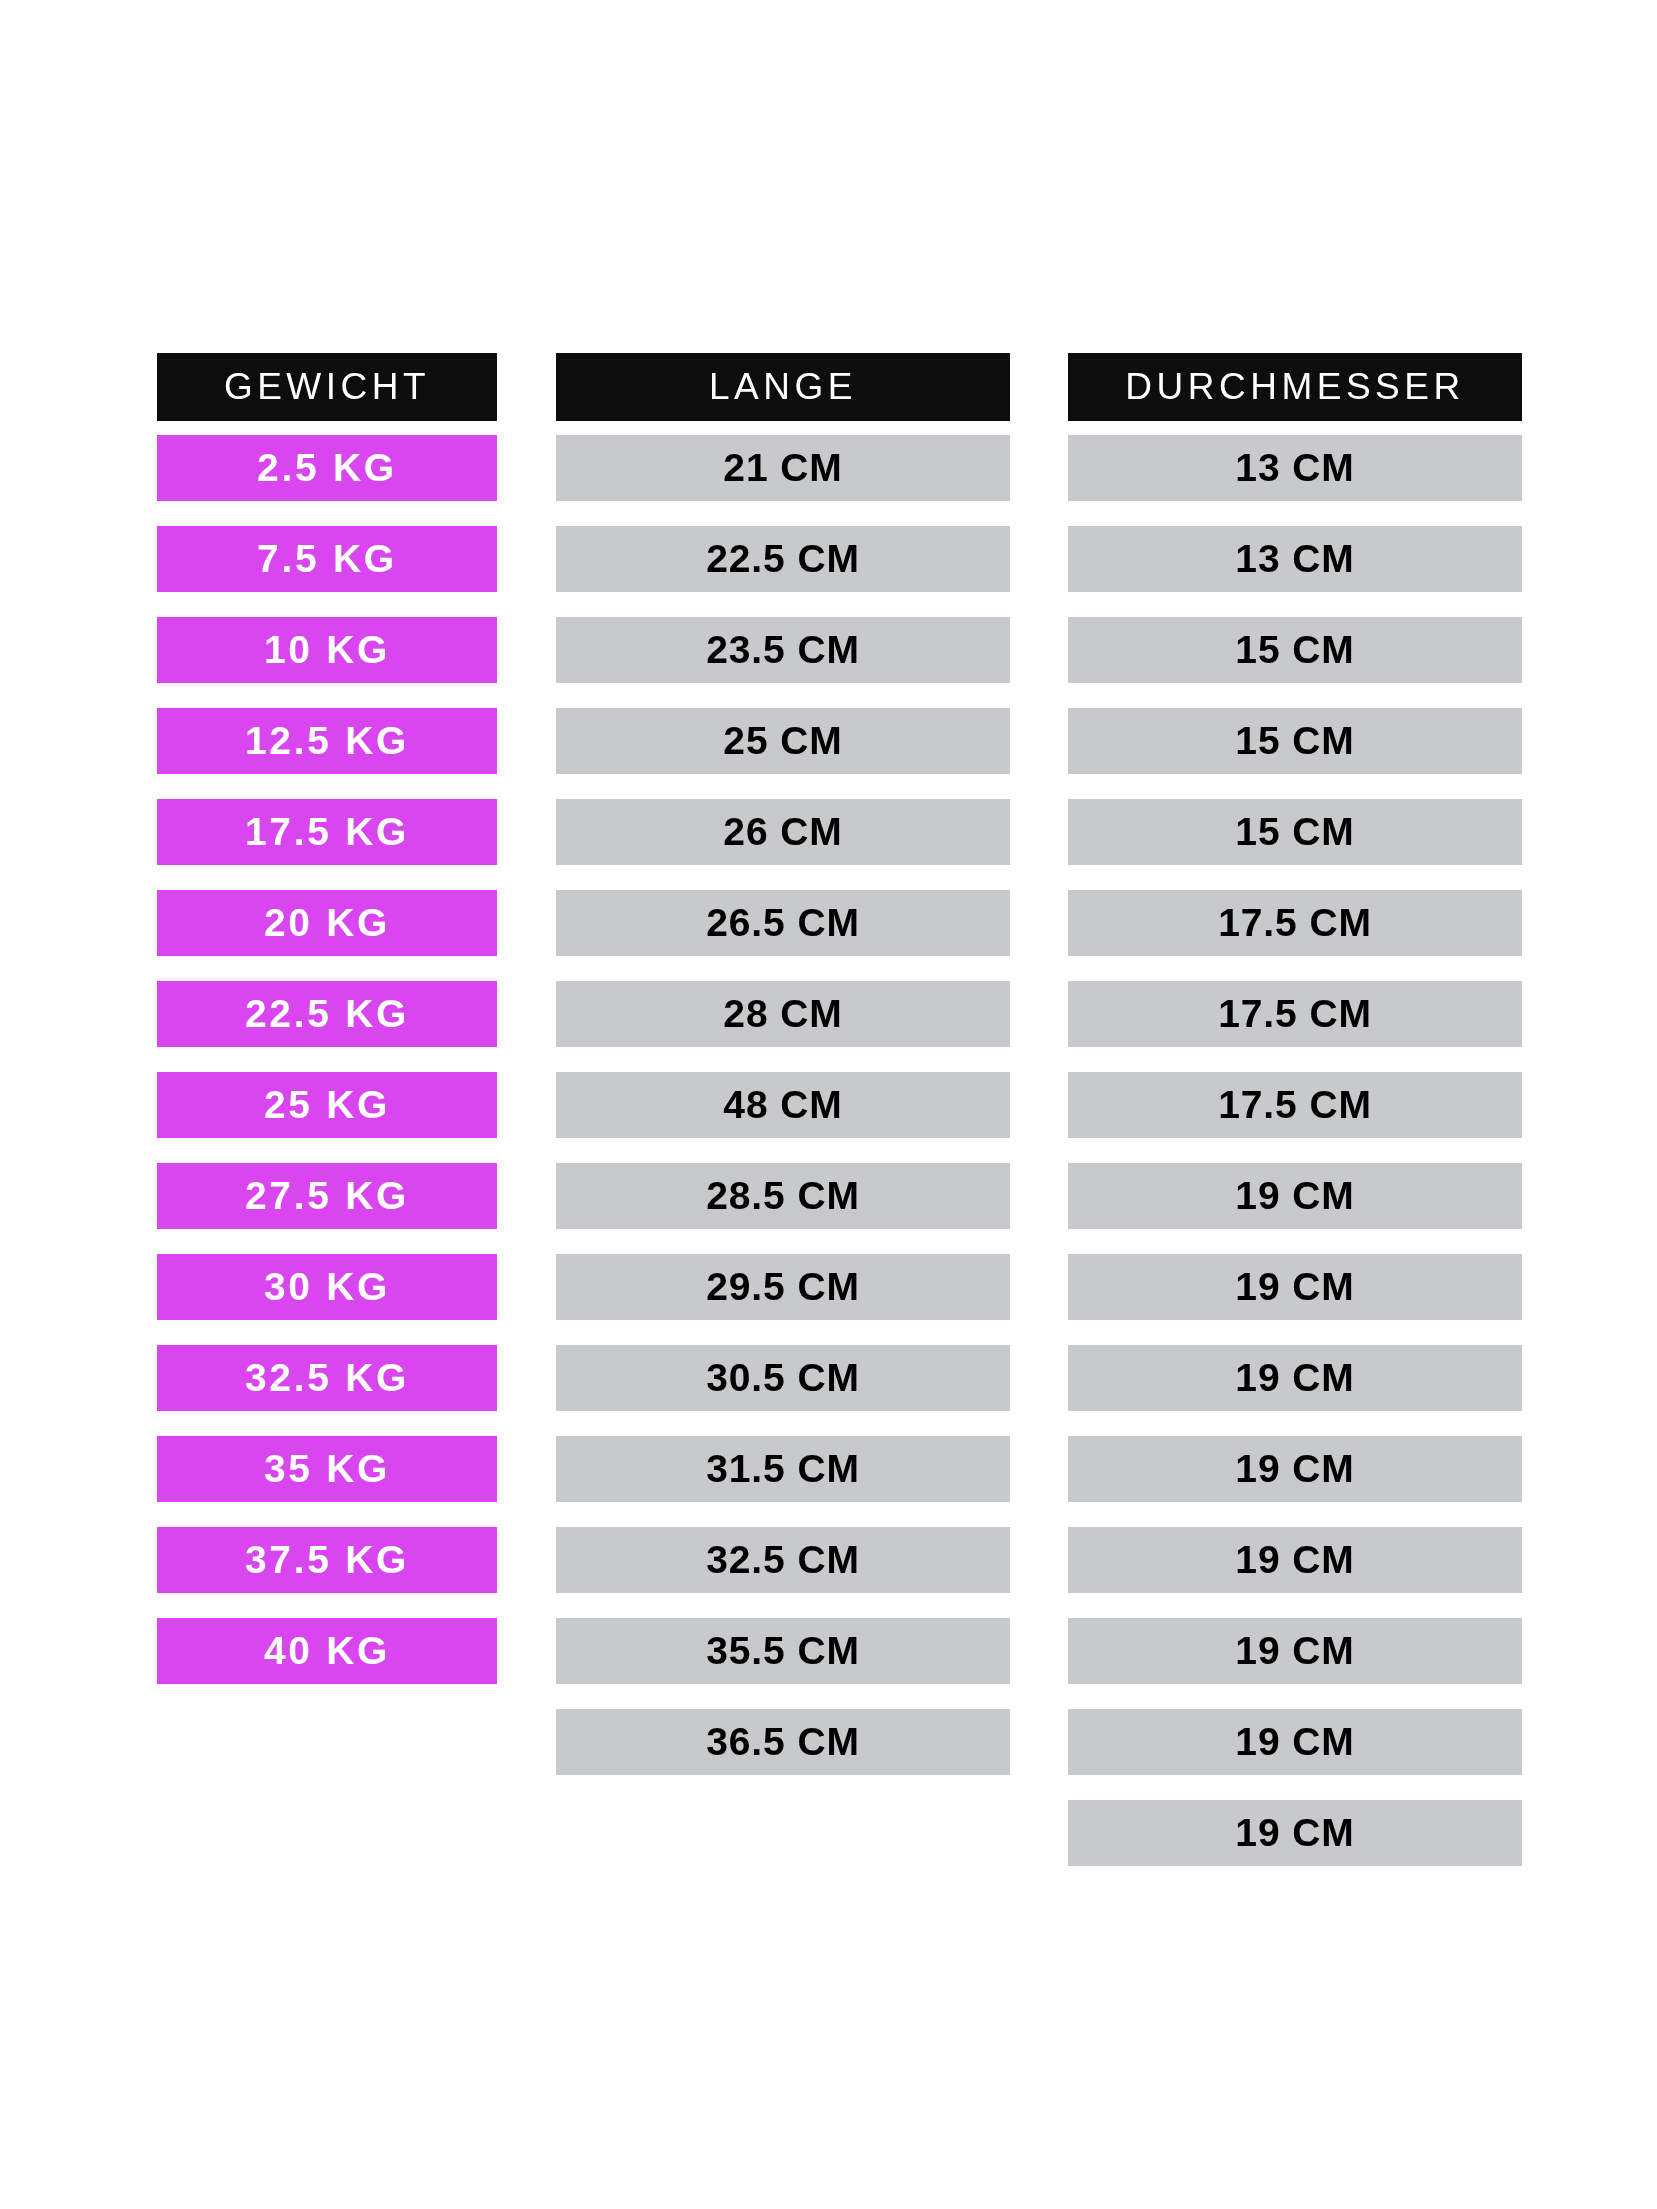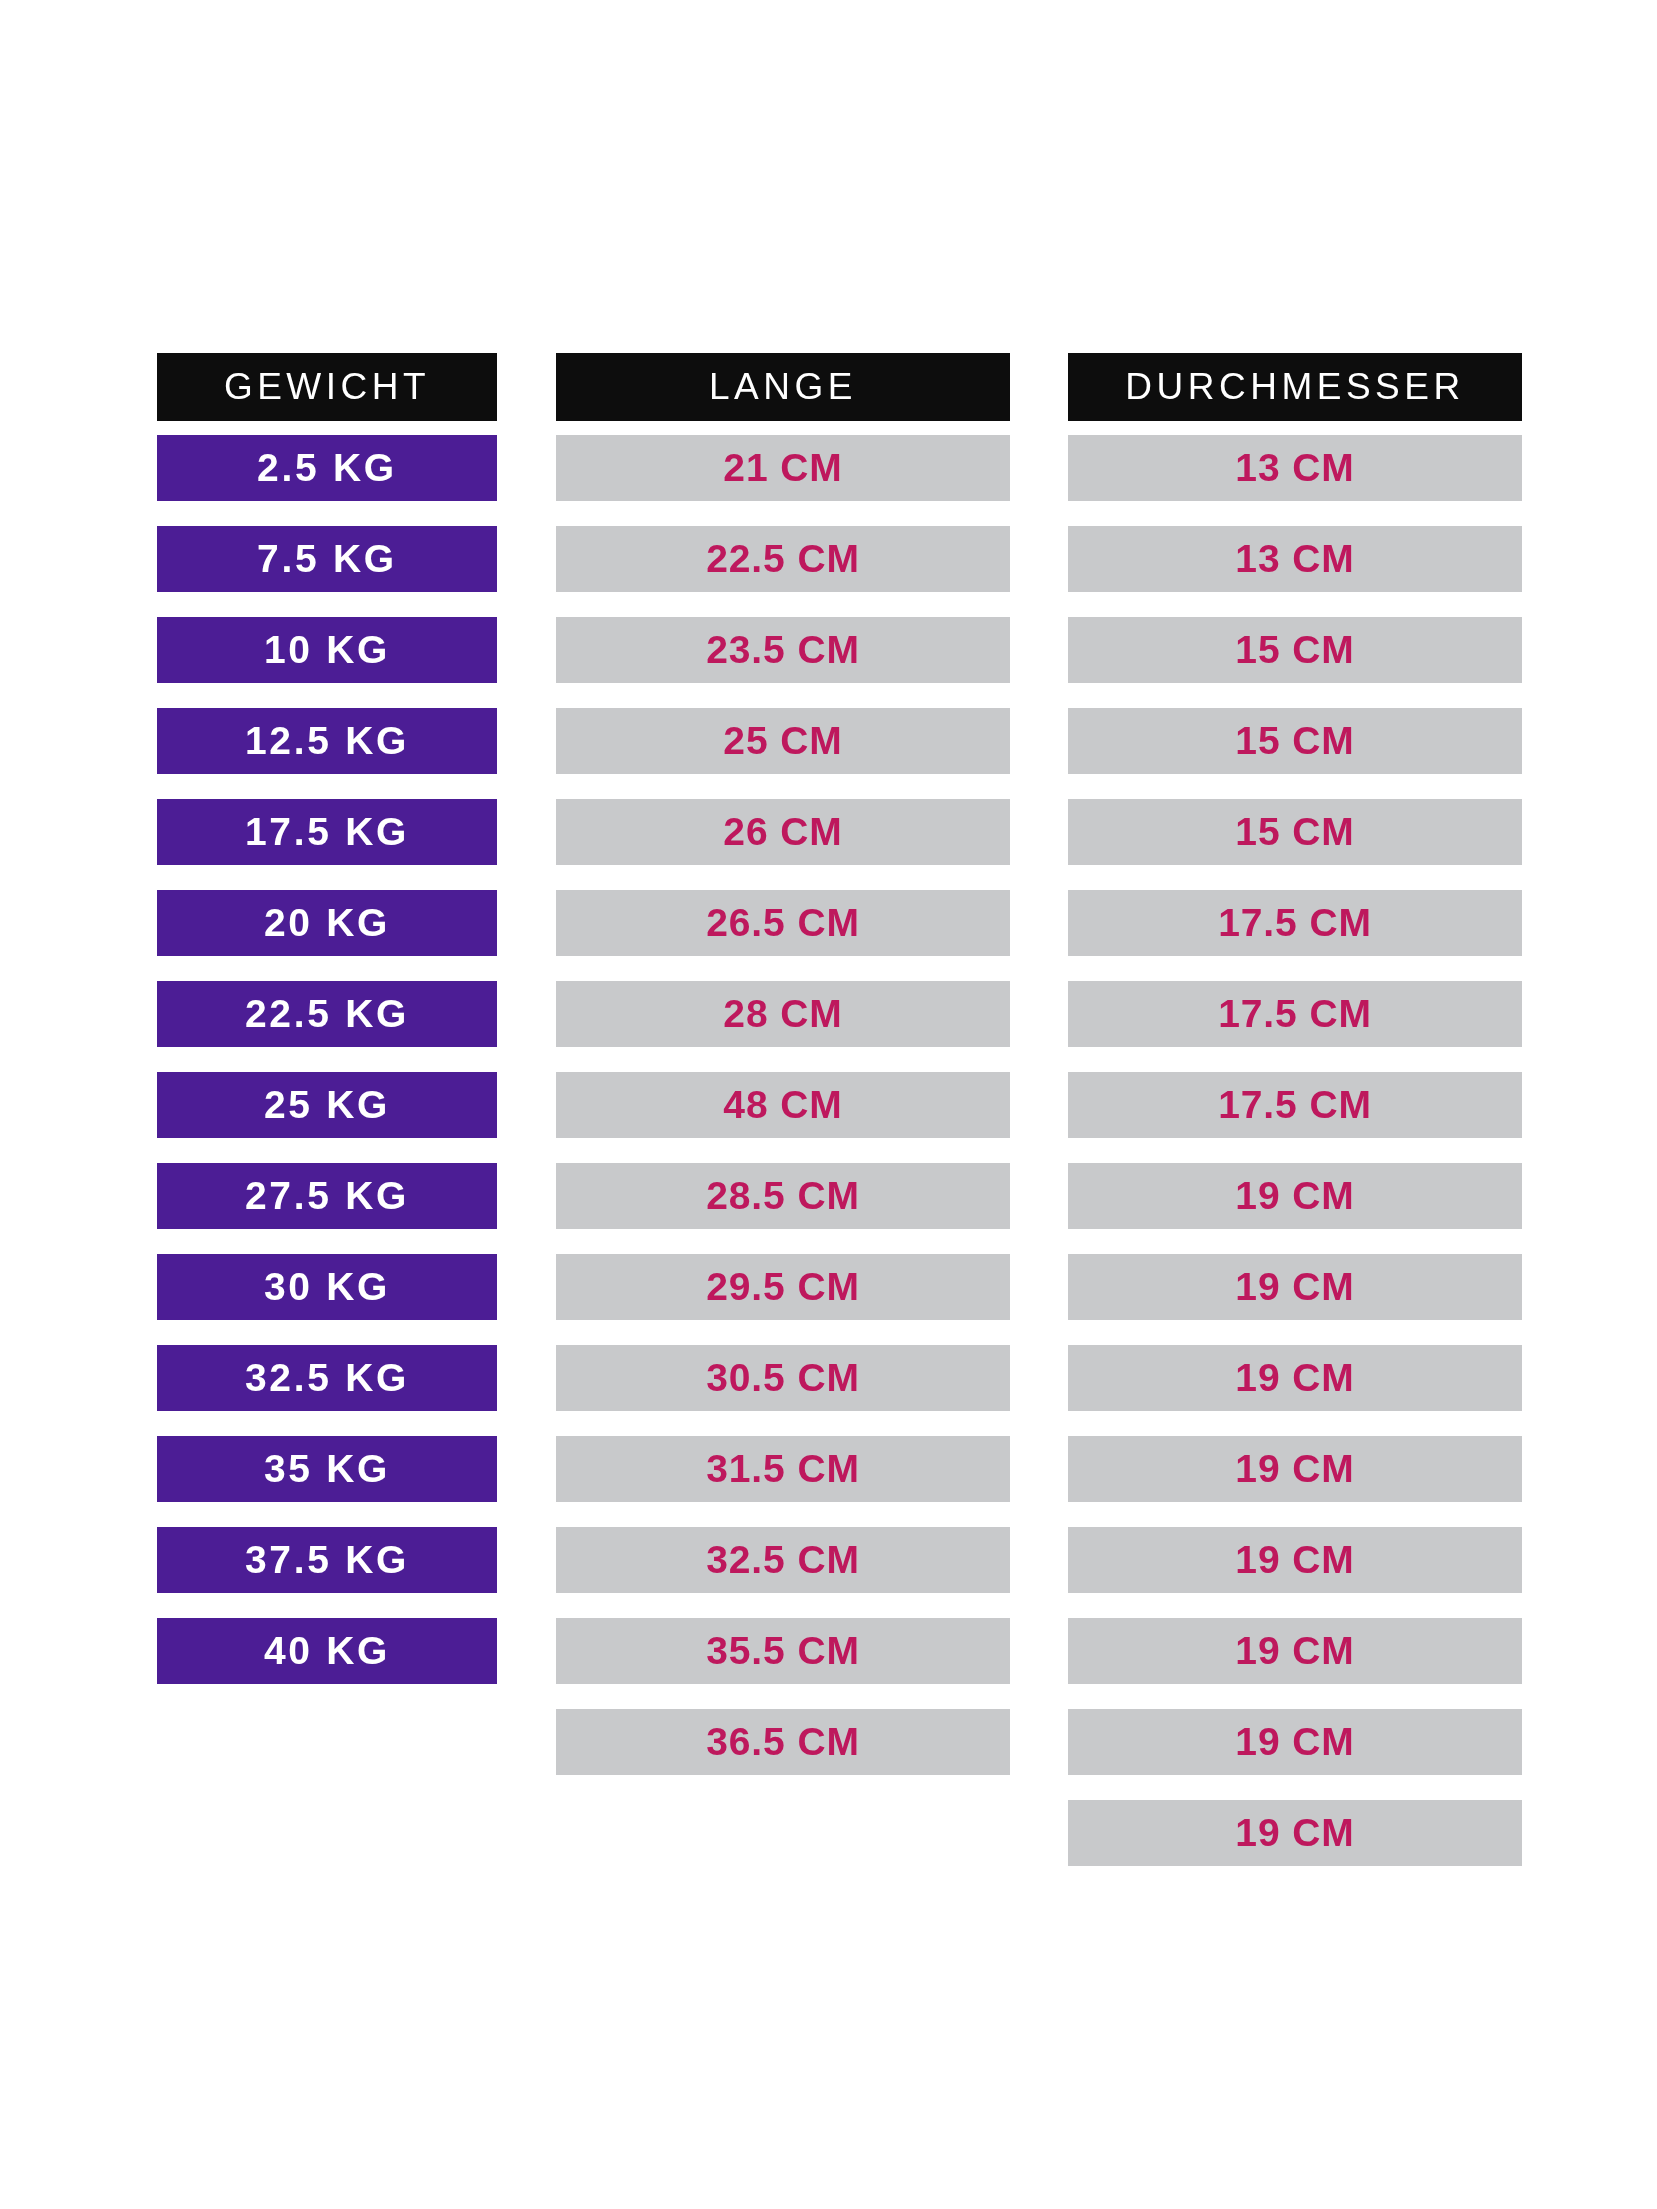--- a/index.html
+++ b/index.html
@@ -45,27 +45,27 @@
     height: 66px;
     margin-bottom: 25px;
     display: flex;
     align-items: center;
     justify-content: center;
     font-size: 39px;
     font-weight: 700;
     white-space: nowrap;
   }
   .cell-weight {
-    background: #4c1d95;
+    background: #d946ef;
     color: #ffffff;
     letter-spacing: 2.7px;
   }
   .cell-value {
     background: #c8c9cb;
-    color: #be185d;
+    color: #000000;
     letter-spacing: 0.9px;
   }
 </style>
 </head>
 <body>
 
 <div class="spec-table">
 
   <div class="col col-gewicht">
     <div class="header-cell">GEWICHT</div>

